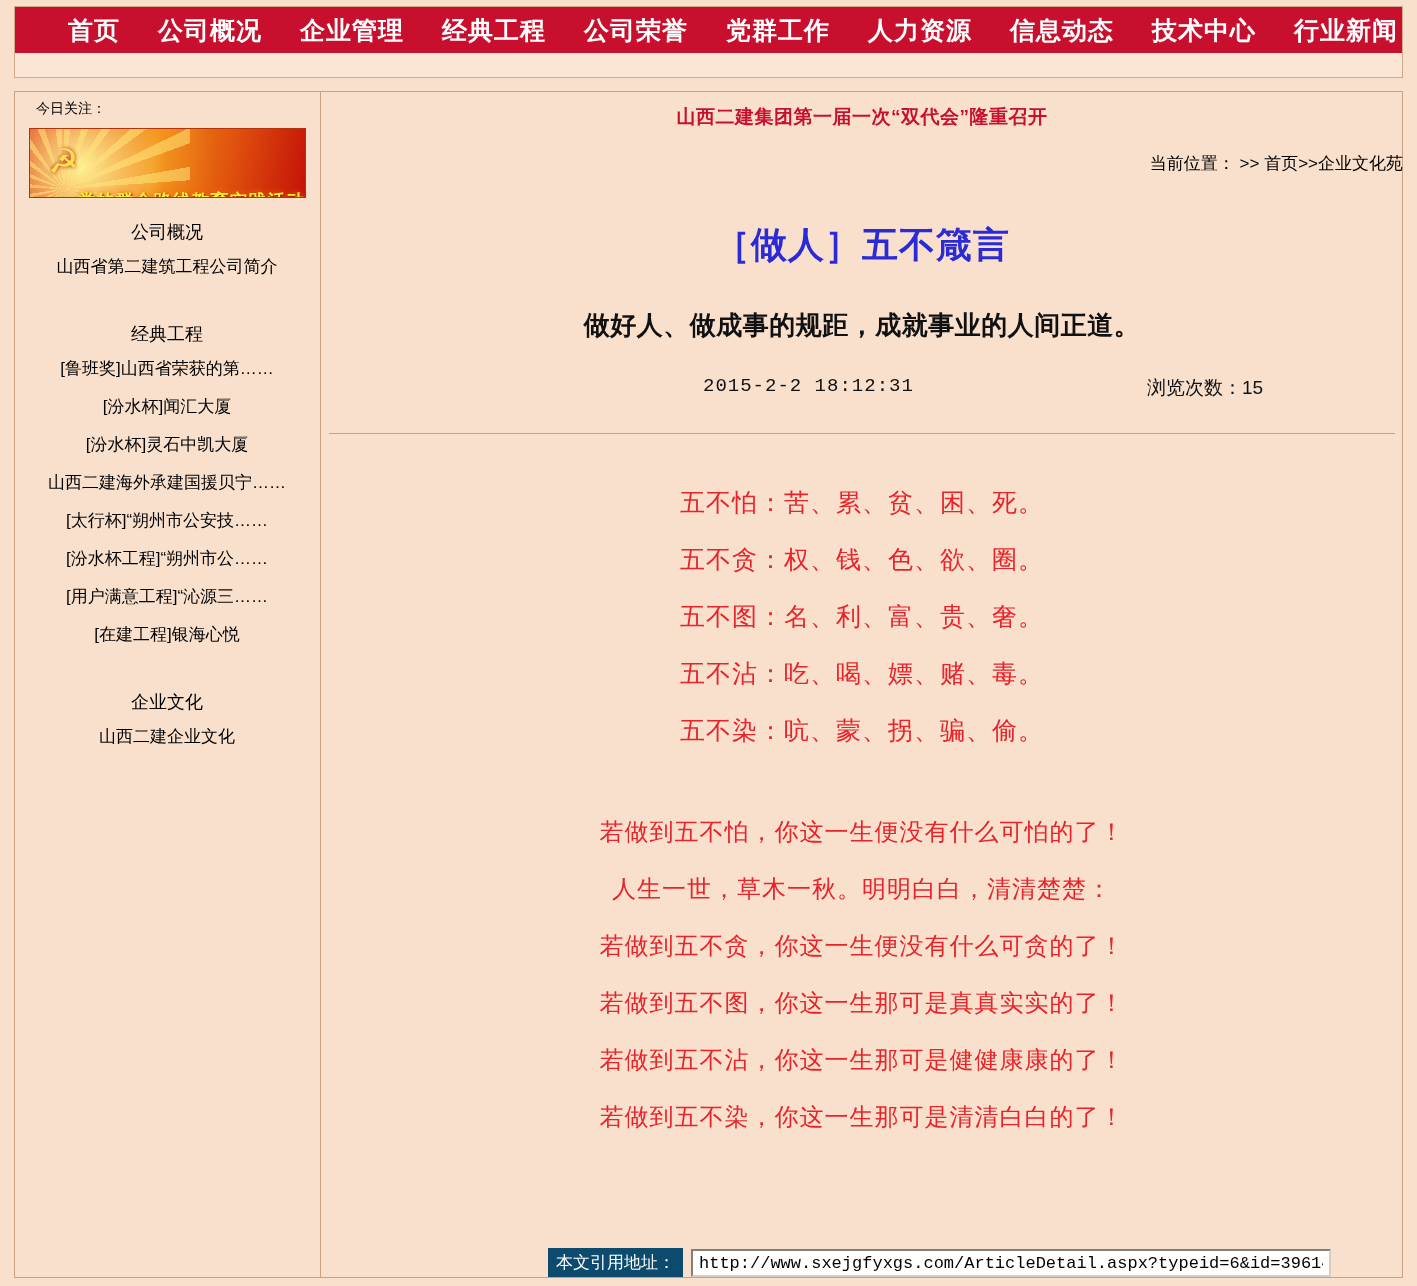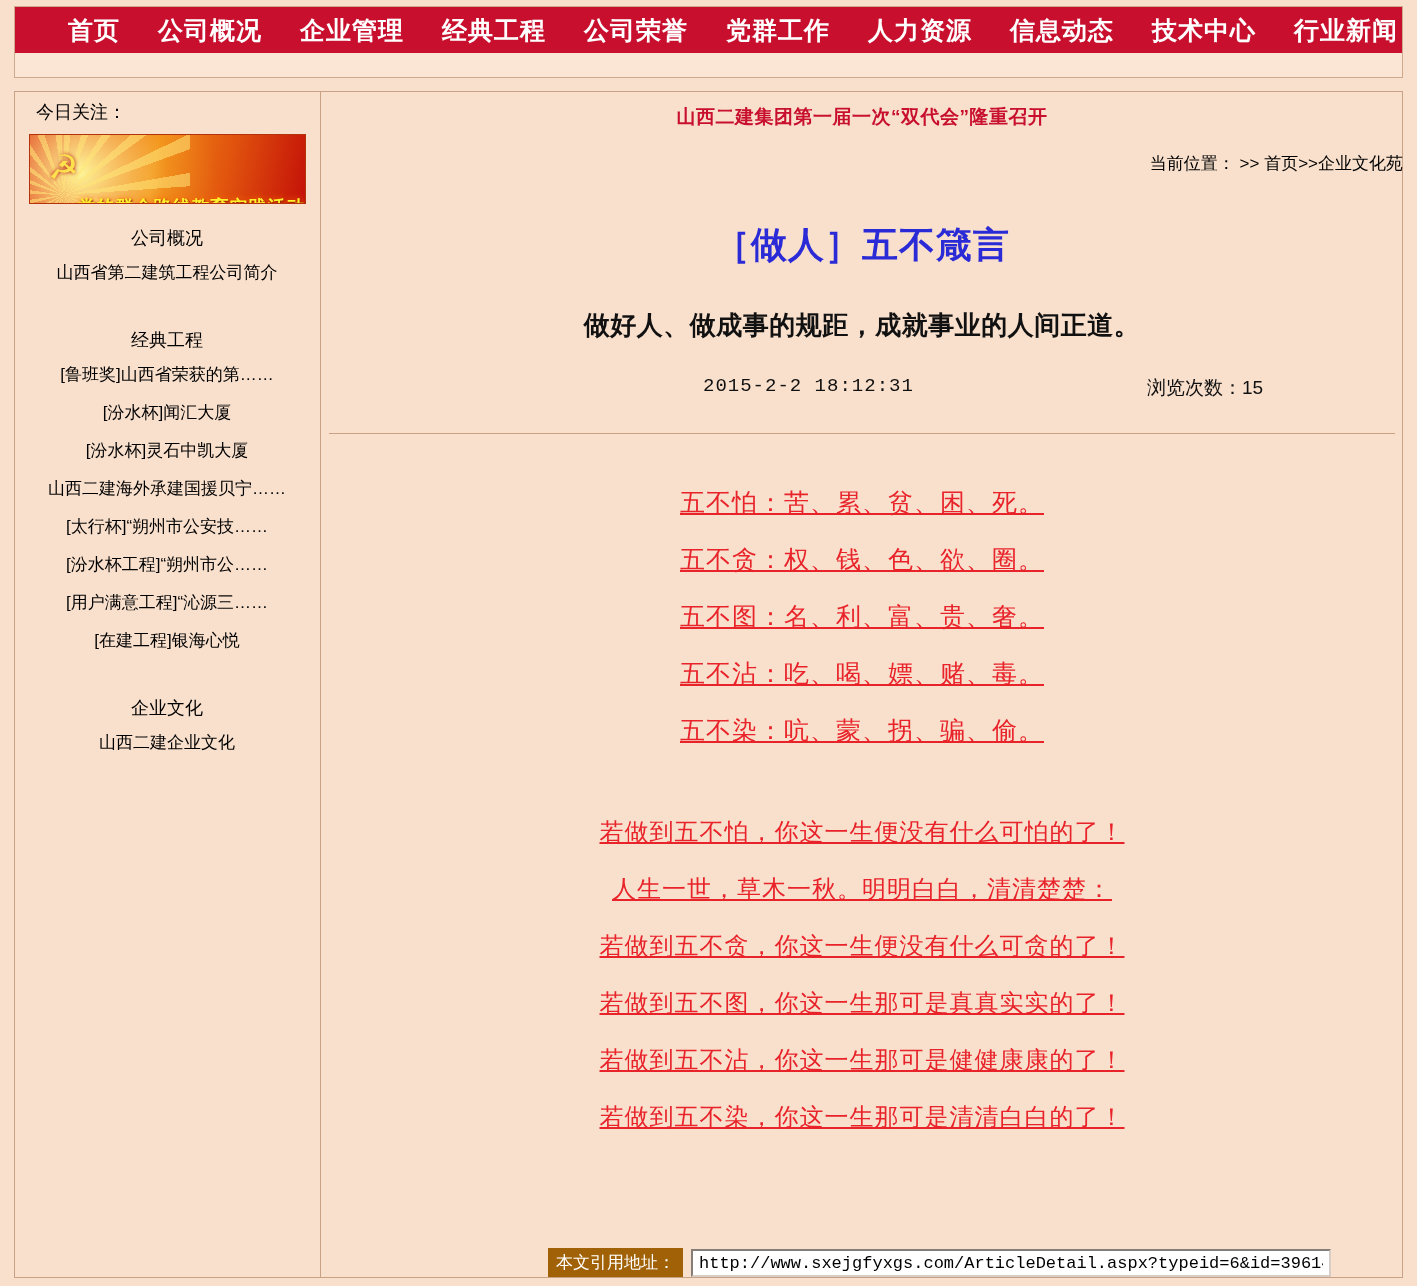--- a/index.html
+++ b/index.html
@@ -59,21 +59,21 @@
   
   .leftcol {
     position: absolute;
     left: 14px;
     top: 92px;
     width: 306px;
     height: 1186px;
     box-sizing: border-box;
   }
   .today {
-    font-size: 18px;
+    font-size: 14px;
     color: #000;
     padding: 8px 0 6px 22px;
   }
   .banner {
     margin: 4px auto 0 auto;
     width: 277px;
     height: 70px;
     background:
       radial-gradient(circle at 18% 55%, rgba(255,255,160,.95) 0%, rgba(255,200,60,.2) 38%, rgba(255,140,0,0) 60%),
       linear-gradient(100deg, #d81b0f 0%, #e8480f 22%, #f08a16 45%, #e2560e 70%, #c41208 100%);
@@ -222,39 +222,38 @@
   }
   .verses {
     margin-top: 40px;
     text-align: center;
   }
   .verse {
     color: #e8232a;
     font-size: 25px;
     line-height: 57px;
     letter-spacing: 1px;
-    text-decoration: underline;
   }
   .stanza2 {
     margin-top: 44px;
     text-align: center;
   }
   .stanza2 .verse { font-size: 24px; line-height: 57px; }
 
   
   .citebar {
     position: absolute;
     left: 548px;
     top: 1248px;
     display: flex;
     align-items: center;
     height: 30px;
   }
   .cite-label {
-    background: #a16207;
+    background: #0c4a6e;
     color: #ffffff;
     font-size: 17px;
     padding: 4px 8px;
     line-height: 22px;
     white-space: nowrap;
   }
   .cite-input {
     margin-left: 8px;
     width: 640px;
     height: 28px;

